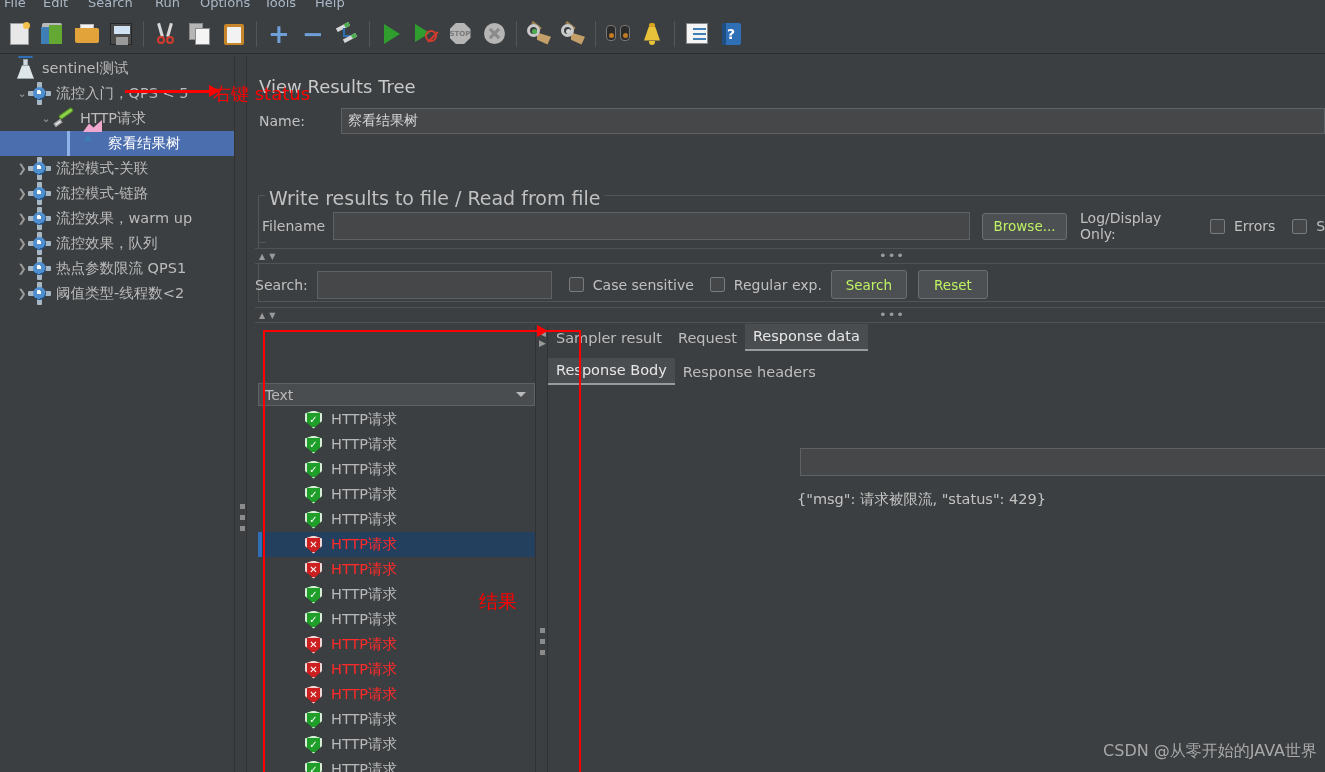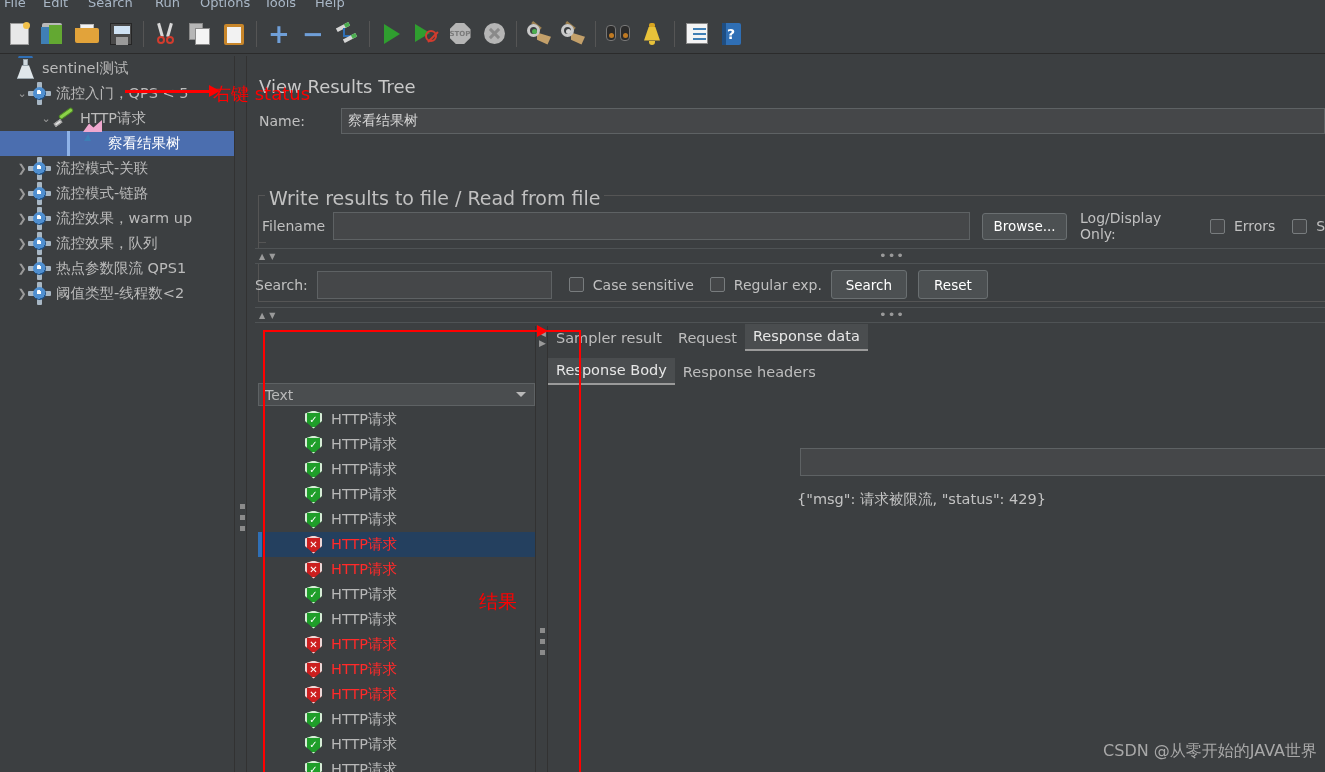--- a/index.html
+++ b/index.html
@@ -165,21 +165,21 @@
   .groupbox {
     position:absolute; left:11px; top:186px; width:1070px; height:60px;
     border:1px solid #555; border-top: none;
   }
   .groupbox::before{
     content:''; position:absolute; left:0; top:0; width:7px; height:1px; background:#555;
   }
 
   .btn {
     background:#4c5052; border:1px solid #6a6f71; border-radius:3px;
-    color:#ffffff; font-size:13.5px; height:27px; padding:0 12px;
+    color:#bef264; font-size:13.5px; height:27px; padding:0 12px;
     display:flex; align-items:center; justify-content:center; cursor:pointer;
   }
   .cbx { width:15px; height:15px; background:#454749; border:1px solid #787c7e; border-radius:2px; }
 
   .toolstrip {
     position:absolute; left:255px; width:1070px; height:16px;
     background:#3c3f41; border-top:1px solid #4f5355; border-bottom:1px solid #4f5355;
     display:flex; align-items:center;
   }
   .ts-up, .ts-dn { font-size:8px; color:#9a9a9a; margin-left:4px; }

